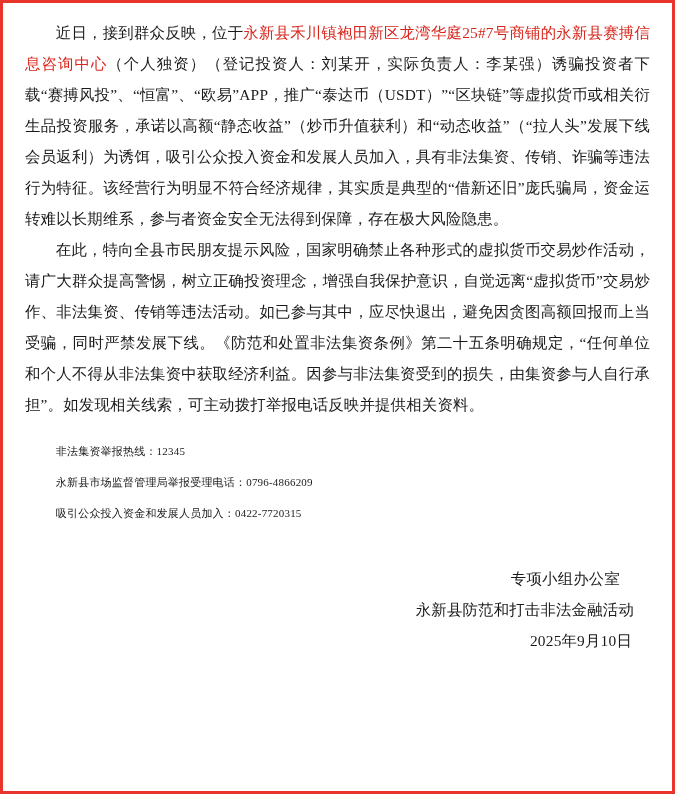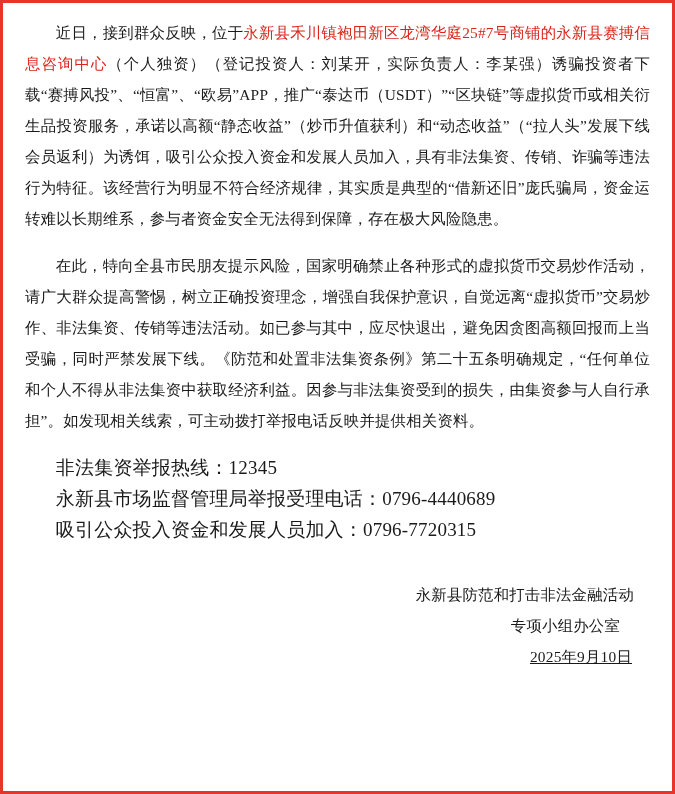--- a/index.html
+++ b/index.html
@@ -32,71 +32,70 @@
   }
   .para {
     margin: 0;
     text-indent: 2em;
     font-size: 15.4px;
     line-height: 31px;
     text-align: justify;
     text-justify: inter-ideograph;
   }
   .para + .para {
-    margin-top: 16px;
+    margin-top: 0px;
   }
   .hl-red {
     color: #d9261c;
   }
   .contact-block {
     margin-top: 16px;
     padding-left: 2em;
   }
   .contact-line {
-    font-size: 19px;
+    font-size: 11px;
     line-height: 31px;
     white-space: nowrap;
   }
   .signature {
     margin-top: 34px;
     text-align: right;
     padding-right: 16px;
   }
   .sig-line {
     font-size: 15.4px;
     line-height: 31px;
   }
   .sig-line.indent-1 {
     padding-right: 0;
   }
   .sig-line.indent-2 {
     padding-right: 14px;
   }
   .sig-line.indent-3 {
     padding-right: 2px;
-    text-decoration: underline;
   }
 </style>
 </head>
 <body>
 
 <div class="page">
 
   <div class="body-text">
 
     <p class="para"><span>近日，接到群众反映，位于</span><span class="hl-red">永新县禾川镇袍田新区龙湾华庭25#7号商铺的永新县赛搏信息咨询中心</span><span>（个人独资）（登记投资人：刘某开，实际负责人：李某强）诱骗投资者下载“赛搏风投”、“恒富”、“欧易”APP，推广“泰达币（USDT）”“区块链”等虚拟货币或相关衍生品投资服务，承诺以高额“静态收益”（炒币升值获利）和“动态收益”（“拉人头”发展下线会员返利）为诱饵，吸引公众投入资金和发展人员加入，具有非法集资、传销、诈骗等违法行为特征。该经营行为明显不符合经济规律，其实质是典型的“借新还旧”庞氏骗局，资金运转难以长期维系，参与者资金安全无法得到保障，存在极大风险隐患。</span></p>
 
     <p class="para"><span>在此，特向全县市民朋友提示风险，国家明确禁止各种形式的虚拟货币交易炒作活动，请广大群众提高警惕，树立正确投资理念，增强自我保护意识，自觉远离“虚拟货币”交易炒作、非法集资、传销等违法活动。如已参与其中，应尽快退出，避免因贪图高额回报而上当受骗，同时严禁发展下线。《防范和处置非法集资条例》第二十五条明确规定，“任何单位和个人不得从非法集资中获取经济利益。因参与非法集资受到的损失，由集资参与人自行承担”。如发现相关线索，可主动拨打举报电话反映并提供相关资料。</span></p>
 
     <div class="contact-block">
       <div class="contact-line"><span>非法集资举报热线</span><span>：</span><span>12345</span></div>
-      <div class="contact-line"><span>永新县市场监督管理局举报受理电话</span><span>：</span><span>0796-4440689</span></div>
-      <div class="contact-line"><span>吸引公众投入资金和发展人员加入</span><span>：</span><span>0796-7720315</span></div>
+      <div class="contact-line"><span>永新县市场监督管理局举报受理电话</span><span>：</span><span>0796-4866209</span></div>
+      <div class="contact-line"><span>吸引公众投入资金和发展人员加入</span><span>：</span><span>0422-7720315</span></div>
     </div>
 
     <div class="signature">
+      <div class="sig-line indent-2">专项小组办公室</div>
       <div class="sig-line indent-1">永新县防范和打击非法金融活动</div>
-      <div class="sig-line indent-2">专项小组办公室</div>
       <div class="sig-line indent-3">2025年9月10日</div>
     </div>
 
   </div>
 </div>
 
 </body></html>

